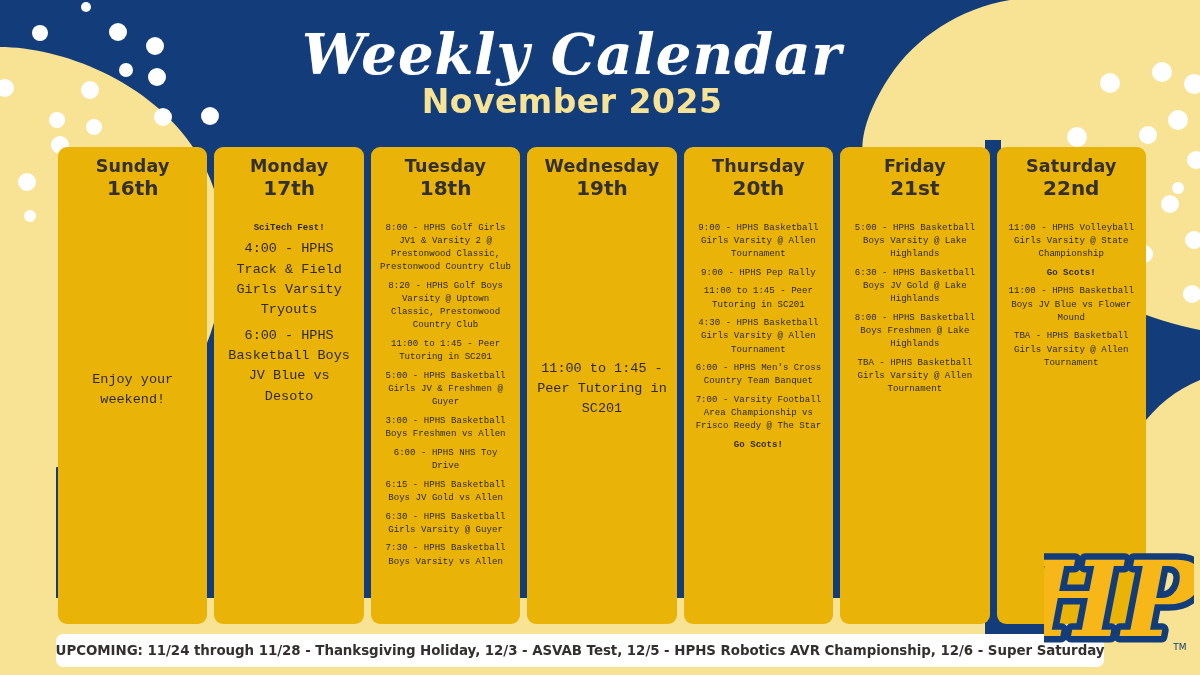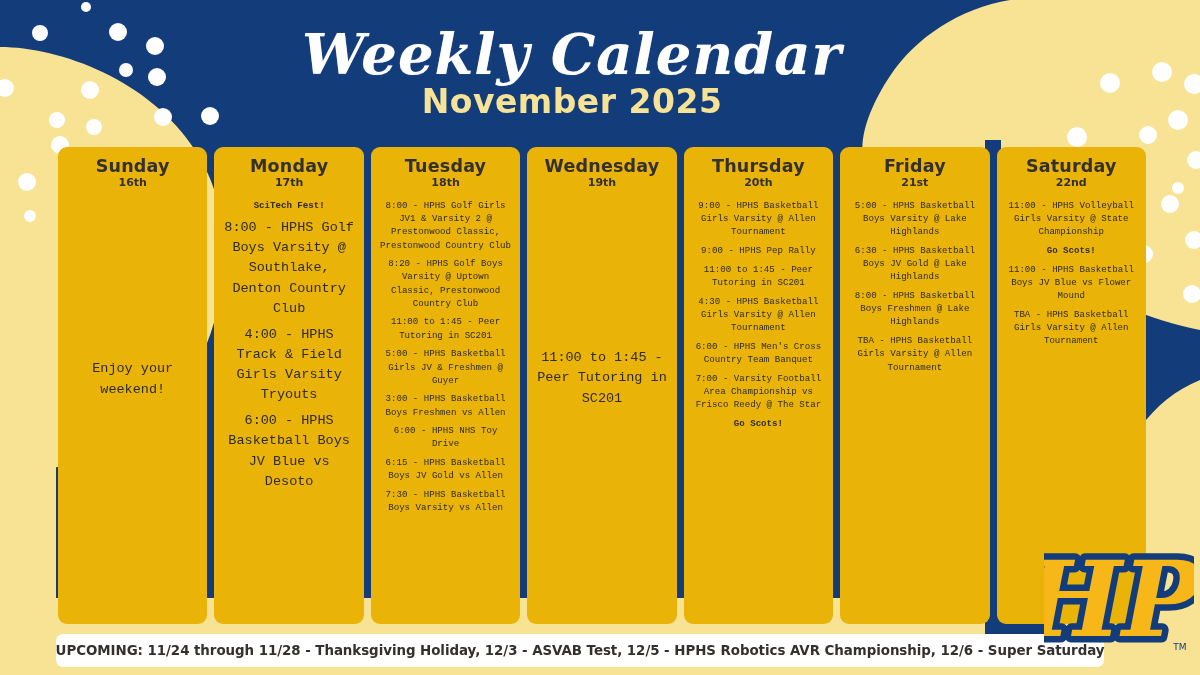--- a/index.html
+++ b/index.html
@@ -52,22 +52,22 @@
     border-radius:9px;
     padding:9px 7px 8px 7px;
     display:flex; flex-direction:column; align-items:center;
     overflow:hidden;
   }
   .day-name {
     font-size:17.5px; font-weight:700; color:#33302e;
     line-height:1.18; text-align:center; letter-spacing:.2px;
   }
   .day-num {
-    font-size:11px; font-weight:700; color:#33302e;
-    line-height:1.18; text-align:right; margin-bottom:4px;
+    font-size:20px; font-weight:700; color:#33302e;
+    line-height:1.18; text-align:right; margin-bottom:15px;
   }
   .events { width:100%; display:flex; flex-direction:column; align-items:center;font-family:Liberation Mono, monospace; }
   .ev {
     font-size:9.1px; line-height:1.45; color:#2e2b29;
     text-align:center; margin:5.5px 1px 0 1px; width:100%;
   }
   .ev.bold { font-weight:700; }
   .ev.big { font-size:13.5px; line-height:1.5; }
 
   
@@ -170,36 +170,36 @@
       <div class="day-num">16th</div>
       <div class="events">
         <div class="ev big">Enjoy your weekend!</div>
       </div>
     </div>
     <div class="day monday">
       <div class="day-name">Monday</div>
       <div class="day-num">17th</div>
       <div class="events">
         <div class="ev bold">SciTech Fest!</div>
-        <div class="ev big">8:00 - HPHS Golf Boys Varsity @ Southlake, Denton Country Club</div>
         <div class="ev big">4:00 - HPHS Track &amp; Field Girls Varsity Tryouts</div>
         <div class="ev big">6:00 - HPHS Basketball Boys JV Blue vs Desoto</div>
       </div>
     </div>
     <div class="day tuesday">
       <div class="day-name">Tuesday</div>
       <div class="day-num">18th</div>
       <div class="events">
         <div class="ev">8:00 - HPHS Golf Girls JV1 &amp; Varsity 2 @ Prestonwood Classic, Prestonwood Country Club</div>
         <div class="ev">8:20 - HPHS Golf Boys Varsity @ Uptown Classic, Prestonwood Country Club</div>
         <div class="ev">11:00 to 1:45 - Peer Tutoring in SC201</div>
         <div class="ev">5:00 - HPHS Basketball Girls JV &amp; Freshmen @ Guyer</div>
         <div class="ev">3:00 - HPHS Basketball Boys Freshmen vs Allen</div>
         <div class="ev">6:00 - HPHS NHS Toy Drive</div>
         <div class="ev">6:15 - HPHS Basketball Boys JV Gold vs Allen</div>
+        <div class="ev">6:30 - HPHS Basketball Girls Varsity @ Guyer</div>
         <div class="ev">7:30 - HPHS Basketball Boys Varsity vs Allen</div>
       </div>
     </div>
     <div class="day wednesday">
       <div class="day-name">Wednesday</div>
       <div class="day-num">19th</div>
       <div class="events">
         <div class="ev big">11:00 to 1:45 - Peer Tutoring in SC201</div>
       </div>
     </div>

